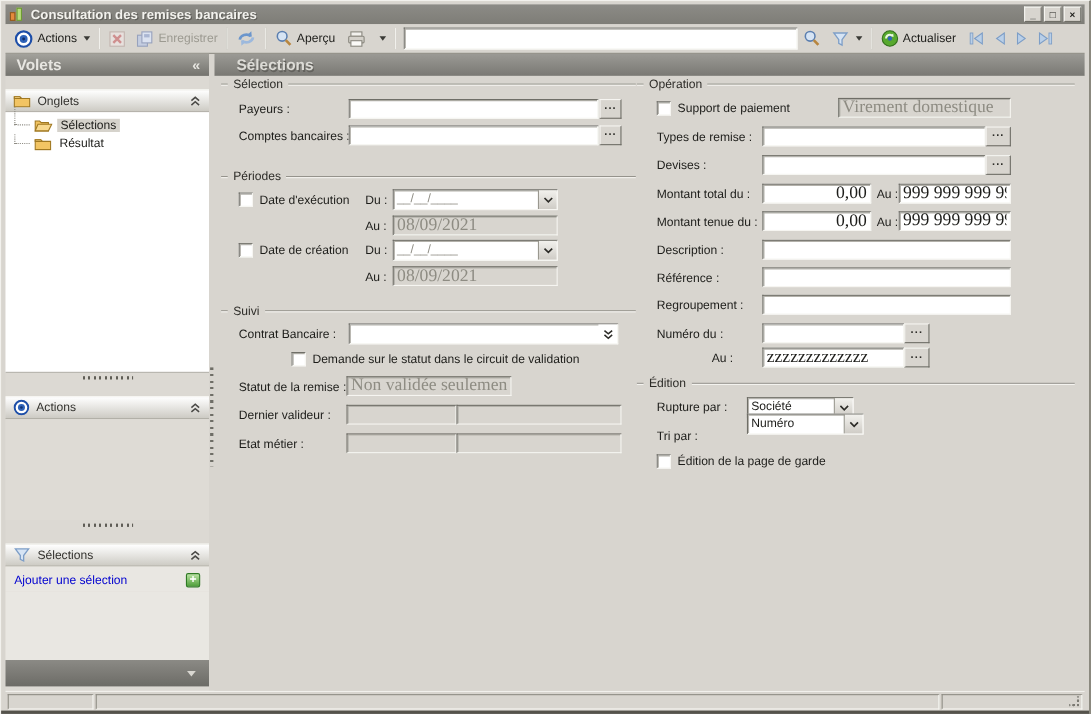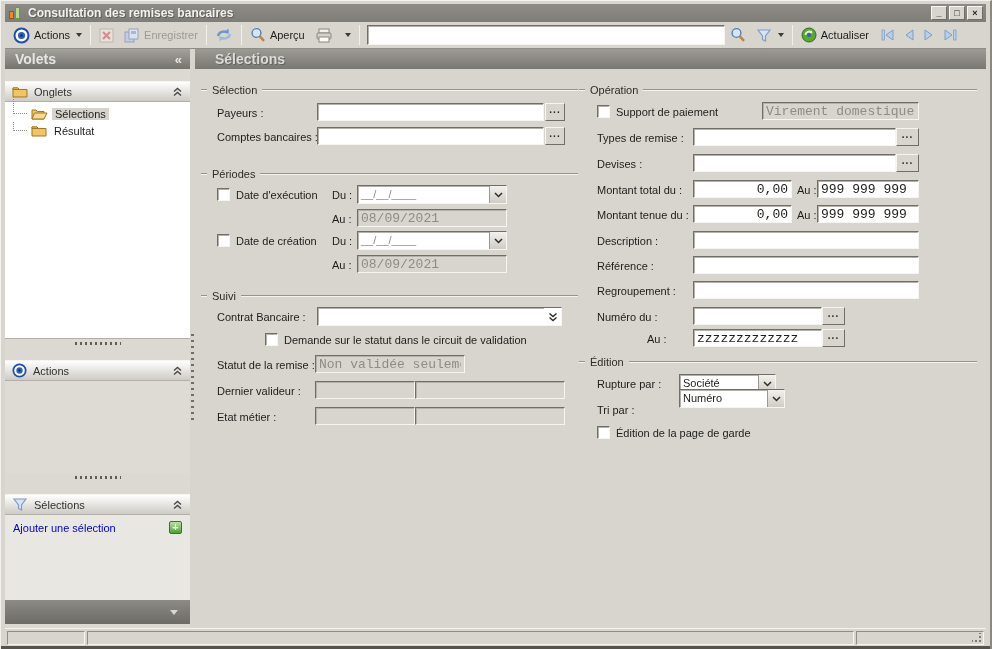--- a/index.html
+++ b/index.html
@@ -89,31 +89,31 @@
   .vsplit { width:5px; flex:0 0 auto; display:flex; align-items:center; justify-content:center; }
   .vsplit .vdots { width:3px; height:90px; background-image:repeating-linear-gradient(180deg,#6f6e67 0 2px,transparent 2px 6px); margin-top:80px; }
 
   
   .main { flex:1; display:flex; flex-direction:column; min-width:0; }
   .main-header {
     height:20px; background:linear-gradient(#9b9a95,#797873); color:#dcdbd6;
     font-weight:bold; font-size:14px; display:flex; align-items:center; padding-left:20px; flex:0 0 auto;
     text-shadow:1px 1px 0 #63625d;
   }
-  .form { position:relative; flex:1; background:#d8d5cf;margin-top:13px; }
+  .form { position:relative; flex:1; background:#d8d5cf; }
   .abs { position:absolute; }
   .flabel { white-space:nowrap; }
   .group-hdr { display:flex; align-items:center; gap:5px; color:#2d2c28; }
   .group-hdr .line { height:2px; border-top:1px solid #95938c; border-bottom:1px solid #f4f3ef; }
   .group-hdr .line.lead { width:6px; flex:0 0 auto; }
   .group-hdr .line.tail { flex:1; }
 
   .field {
     height:18px; background:#fff; border:1px solid; border-color:#6f6e67 #f6f5f1 #f6f5f1 #6f6e67;
-    box-shadow:inset 1px 1px 0 #b3b1aa; font-family:Liberation Mono, monospace; font-size:13px;
+    box-shadow:inset 1px 1px 0 #b3b1aa; font-family:Liberation Serif, serif; font-size:16px;
     padding:0 3px; color:#1d1d1a;
   }
   .field.num { text-align:right; }
   .field:disabled, .field.dis { background:#d8d5cf; color:#8e8c83; }
   .dots-btn {
     width:20px; height:18px; background:#d8d5cf; border:1px solid; border-color:#f6f5f1 #6f6e67 #6f6e67 #f6f5f1;
     font-weight:bold; font-size:10px; line-height:8px; text-align:center; letter-spacing:1px; color:#2d2c28; padding:0 0 4px 0;
   }
   .combo { display:flex; height:19px; background:#fff; border:1px solid; border-color:#6f6e67 #f6f5f1 #f6f5f1 #6f6e67; box-shadow:inset 1px 1px 0 #b3b1aa; }
   .combo .val { flex:1; padding:2px 3px; white-space:nowrap; overflow:hidden; }

